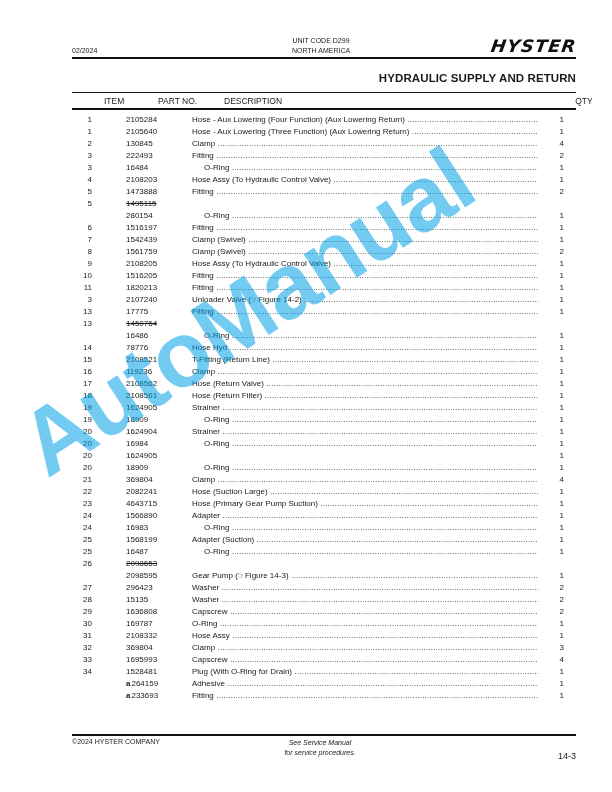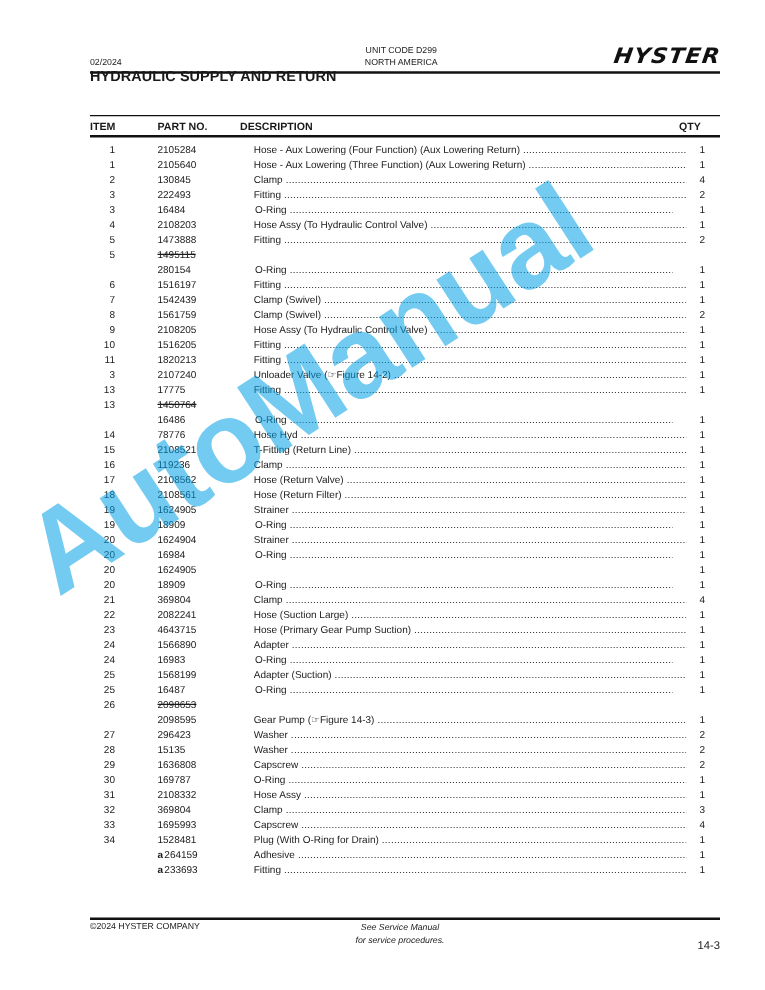--- a/index.html
+++ b/index.html
@@ -18,43 +18,43 @@
     .hdr-logo {
       position: absolute; right: 0; top: 1px;
       font-family: "DejaVu Sans", sans-serif; font-weight: 900; font-style: italic;
       font-size: 18px; letter-spacing: 1px; transform: skewX(-8deg) scaleY(0.95);
       color: #111; line-height: 18px;
     }
     .hdr-rule {
       position: absolute; left: 72px; top: 57px; width: 504px; height: 2px; background: #111;
     }
     .page-title {
-      position: absolute; left: 72px; top: 56px; width: 504px; text-align: left;
+      position: absolute; left: 72px; top: 72px; width: 504px; text-align: right;
       font-size: 11.5px; font-weight: bold; letter-spacing: 0.1px;
     }
     .th-rule-top { position: absolute; left: 72px; top: 92px; width: 504px; height: 1px; background: #111; }
     .th-rule-bot { position: absolute; left: 72px; top: 108px; width: 504px; height: 1.5px; background: #111; }
     .th {
-      position: absolute; top: 96px; font-size: 8.5px; font-weight: bold;
+      position: absolute; top: 96px; font-size: 8.5px; font-weight: normal; margin-left: 32px;
     }
     .th-item { left: 72px; }
     .th-part { left: 126px; }
     .th-desc { left: 192px; }
     .th-qty { left: 540px; width: 24px; text-align: center; }
 
     .rows { position: absolute; left: 0; top: 114px; width: 612px; }
     .row {
       position: relative; height: 12px; font-size: 8px; line-height: 12px;
     }
     .c-item { position: absolute; left: 72px; width: 20px; text-align: right; }
     .c-part { position: absolute; left: 126px; }
     .c-part .prefix { font-weight: bold; margin-right: 1px; }
     .c-part.strike { text-decoration: line-through; text-align: center; }
     .c-desc {
-      position: absolute; left: 203px; width: 346px; overflow: hidden; white-space: nowrap;
+      position: absolute; left: 192px; width: 346px; overflow: hidden; white-space: nowrap;
     }
     .c-desc.indent { left: 204px; width: 334px; }
     .c-desc::after {
       content: " ...................................................................................................................................................................................................................";
       letter-spacing: 0.2px;
     }
     .c-qty { position: absolute; left: 550px; width: 14px; text-align: right; }
 
     .watermark {
       position: absolute; left: 30px; top: 400px; width: 620px;

